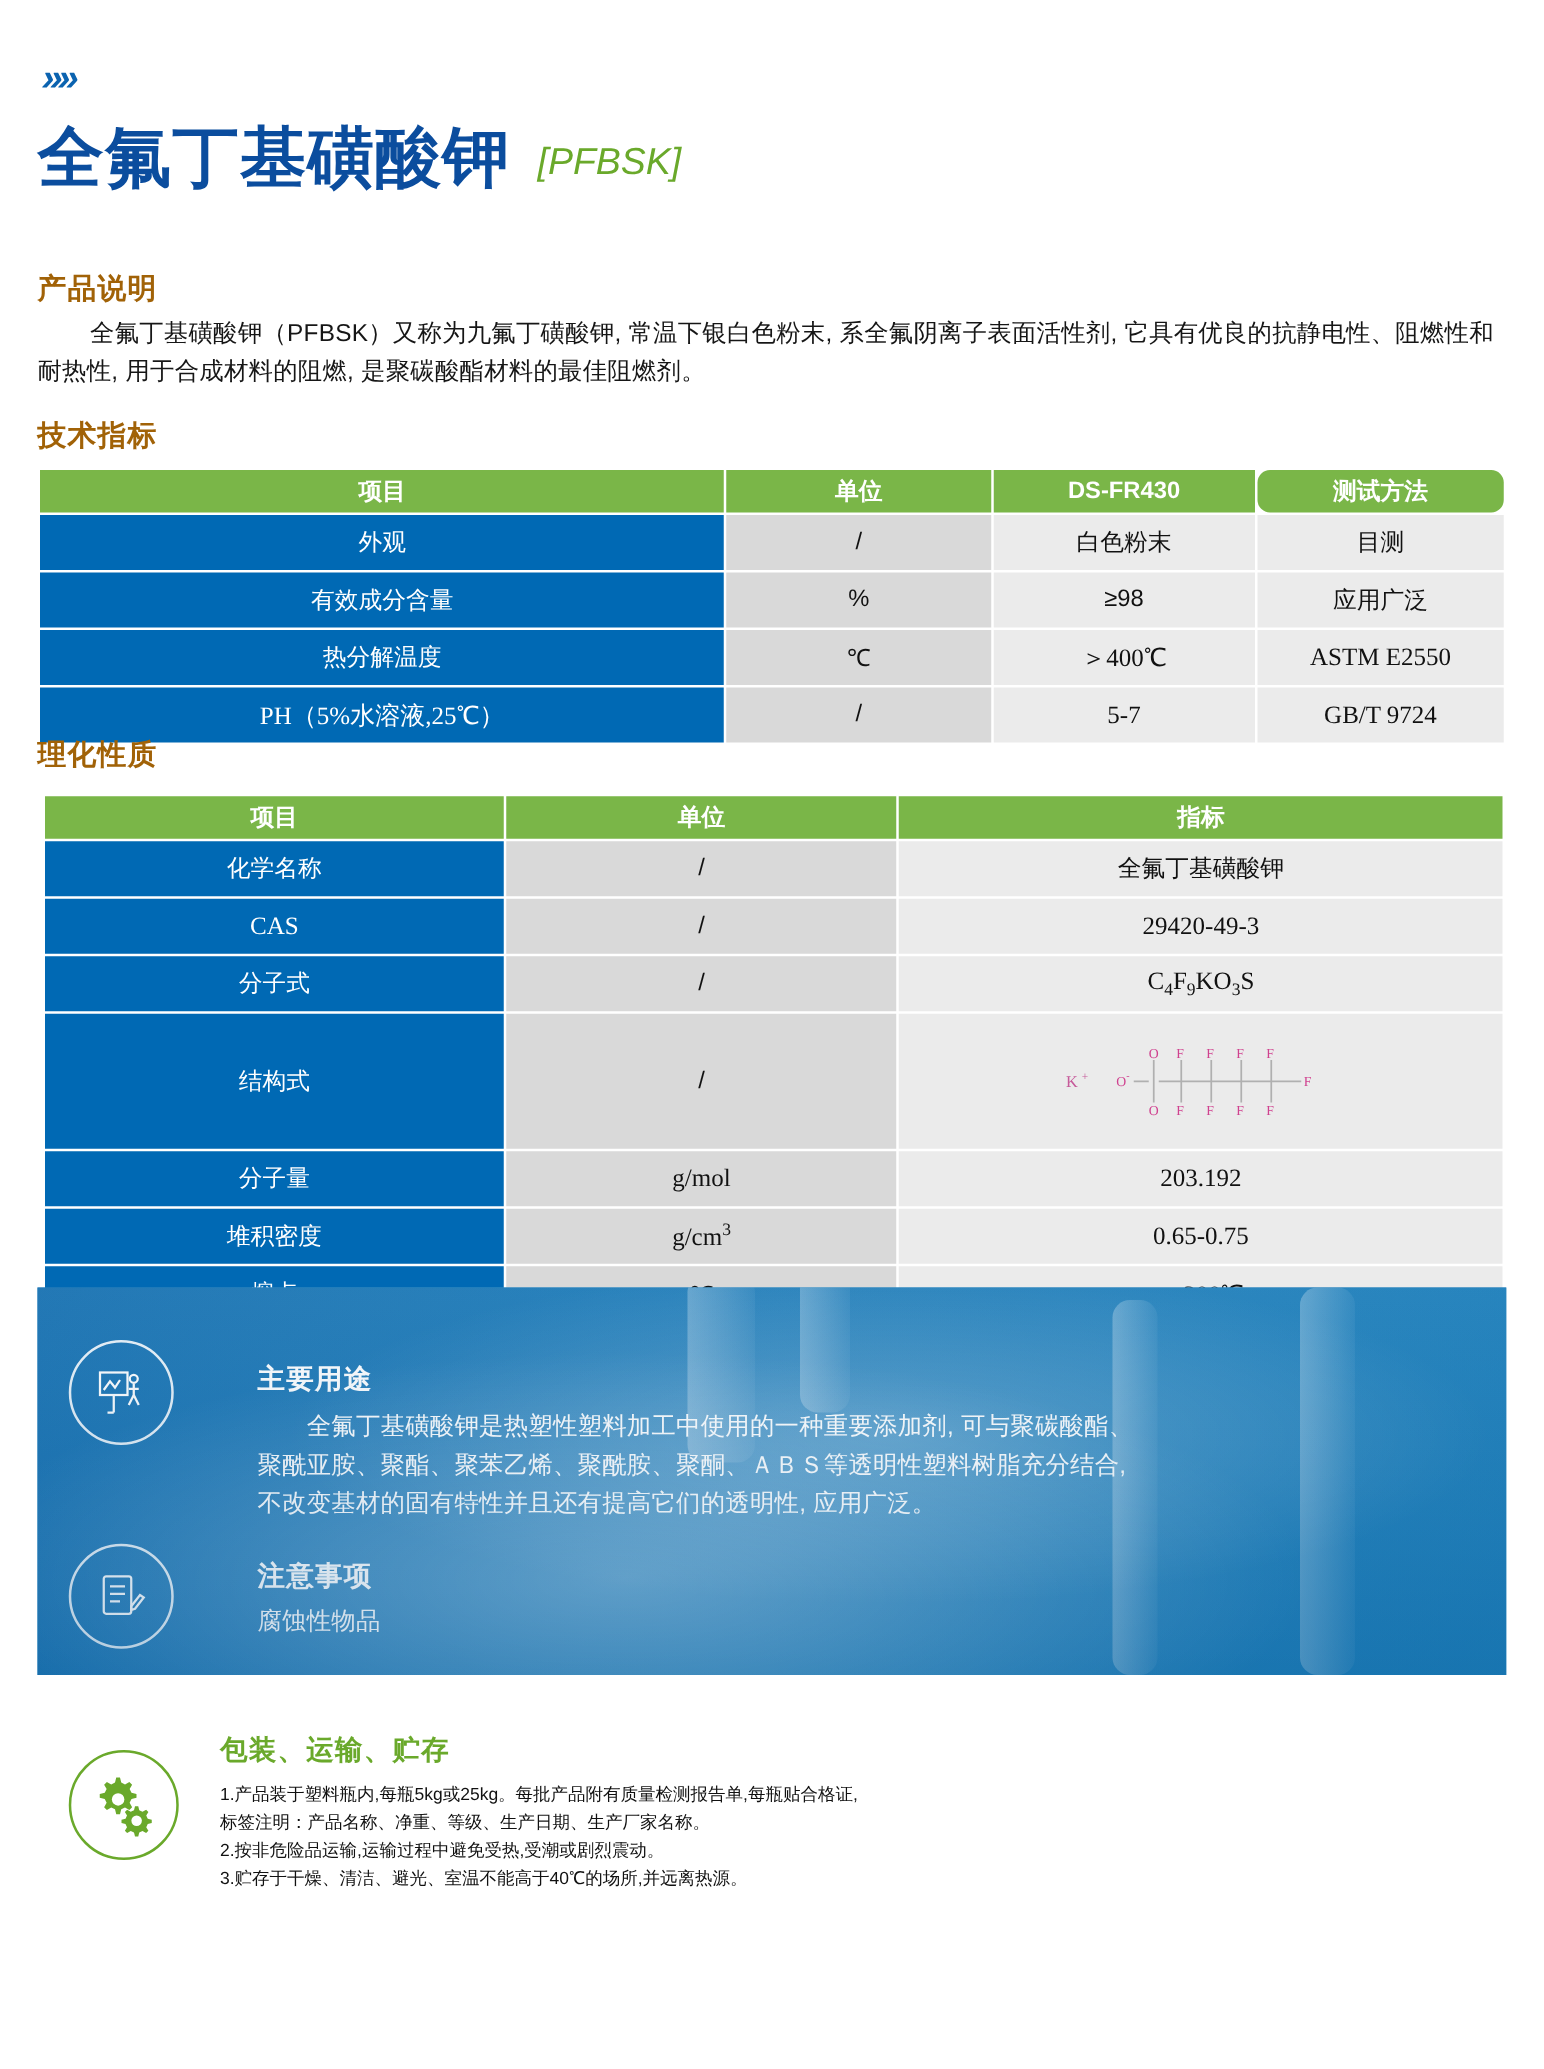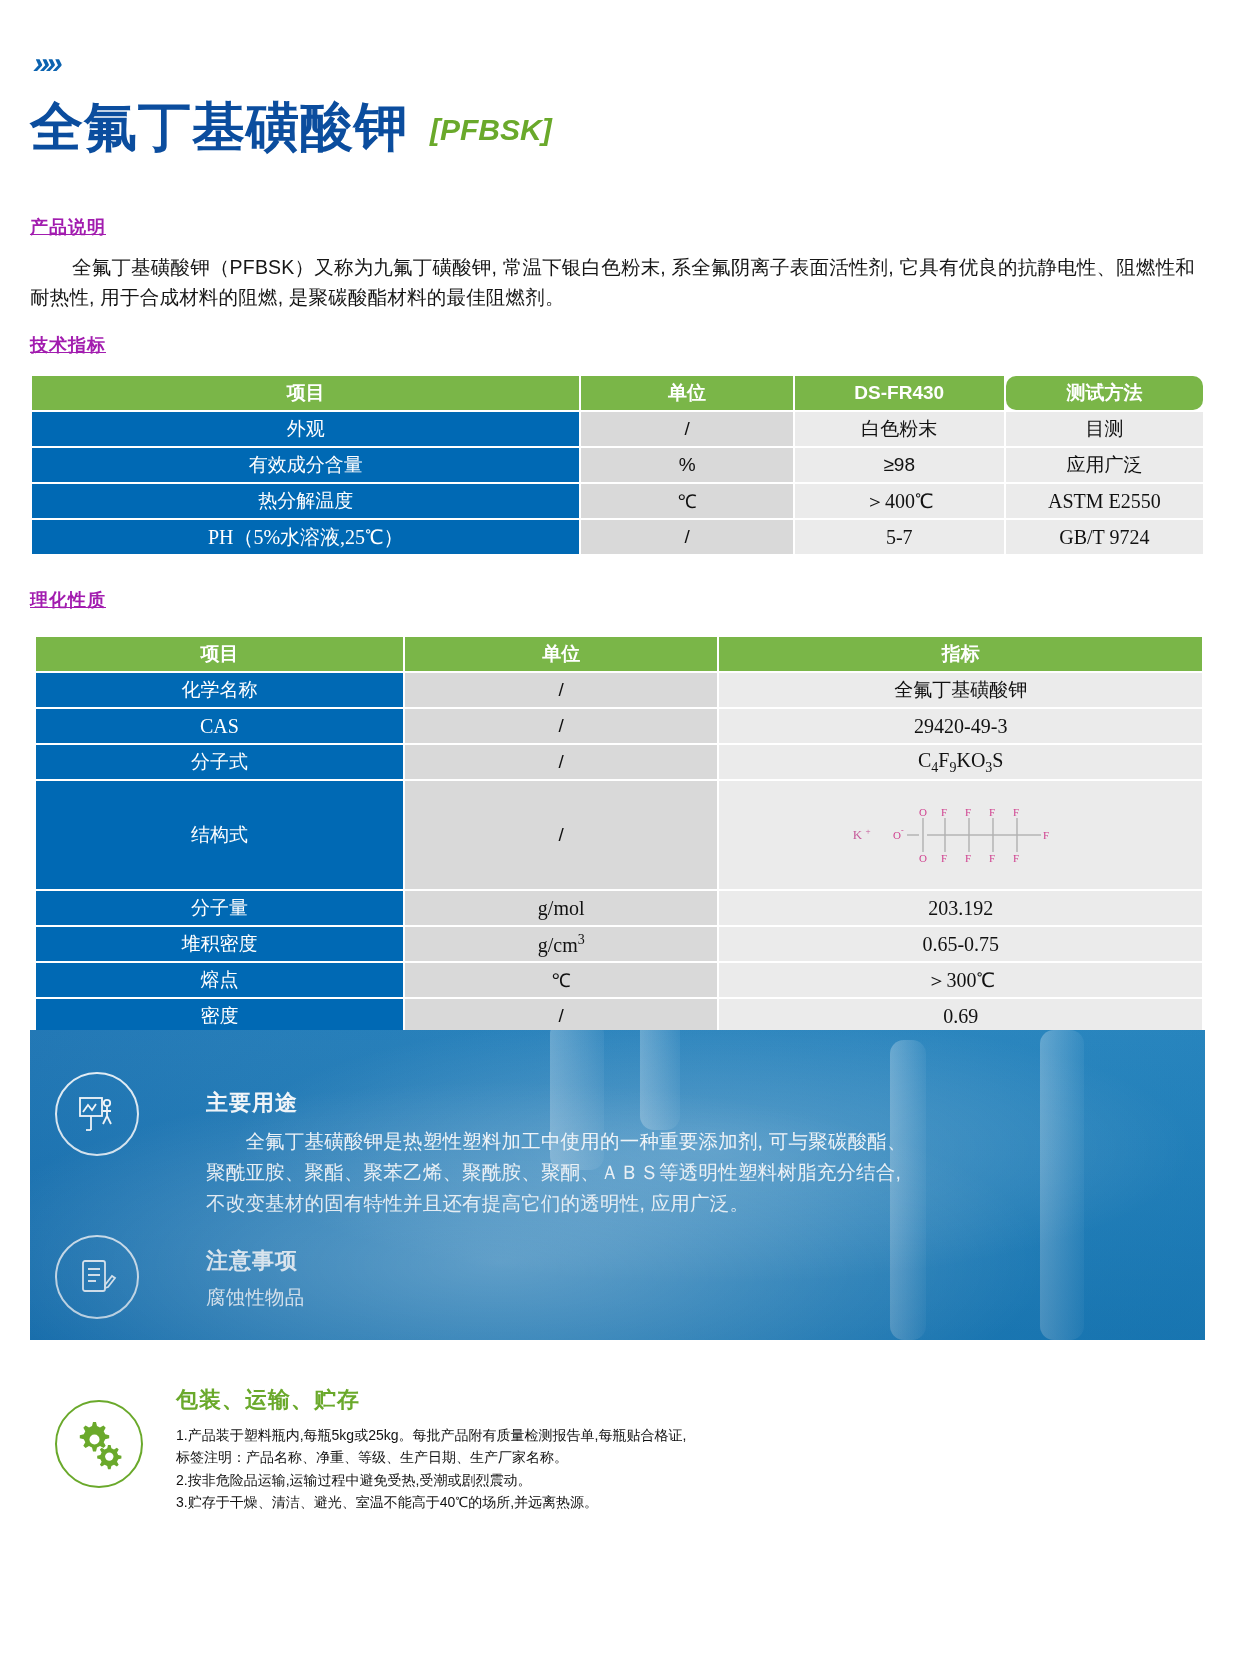--- a/index.html
+++ b/index.html
@@ -38,31 +38,29 @@
     color: #0b4d9e;
     letter-spacing: 1px;
     line-height: 1;
   }
   .title-alt {
     font-size: 30px;
     font-style: italic;
     color: #6aa92b;
     padding-bottom: 6px;
     font-family: "Liberation Sans", sans-serif;
-    font-weight: bold;
   }
 
   
   .sec-head {
-    color: #a21caf;
-    font-size: 18px;
+    color: #a16207;
+    font-size: 23px;
     font-weight: bold;
     position: absolute;
     letter-spacing: 1px;
-    text-decoration: underline;
   }
   .body-text {
     position: absolute;
     font-size: 19.5px;
     line-height: 1.55;
     color: #161616;
     letter-spacing: 0.2px;
   }
   .indent { text-indent: 42px; display: block; }
 
@@ -74,21 +72,21 @@
     font-weight: bold;
     text-align: center;
     font-size: 19px;
     height: 34px;
   }
   .lbl {
     background: #0069b4;
     color: #ffffff;
     text-align: center;
     font-size: 19px;
-    height: 34px;
+    height: 44px;
   }
   .val {
     background: #d9d9d9;
     color: #111111;
     text-align: center;
     font-size: 19px;
     height: 34px;
   }
   .val.light { background: #ebebeb; }
   .serif { font-family: "Liberation Serif", serif; font-size: 20px; }

